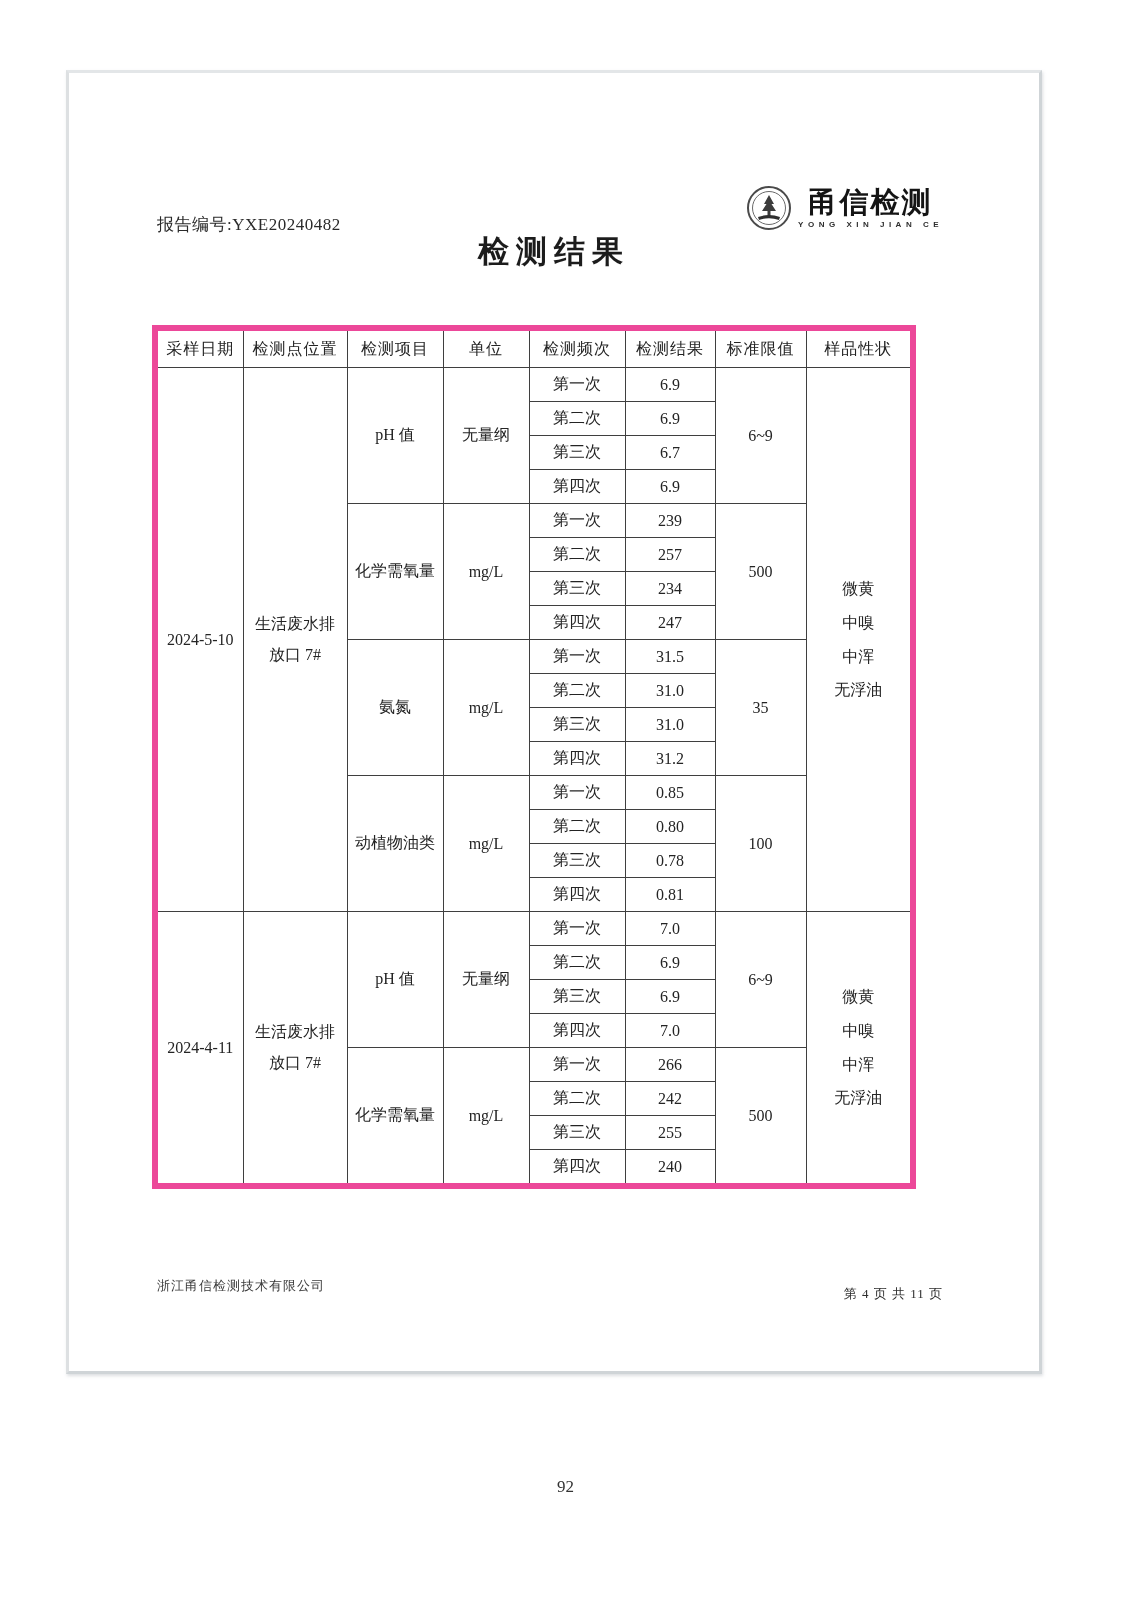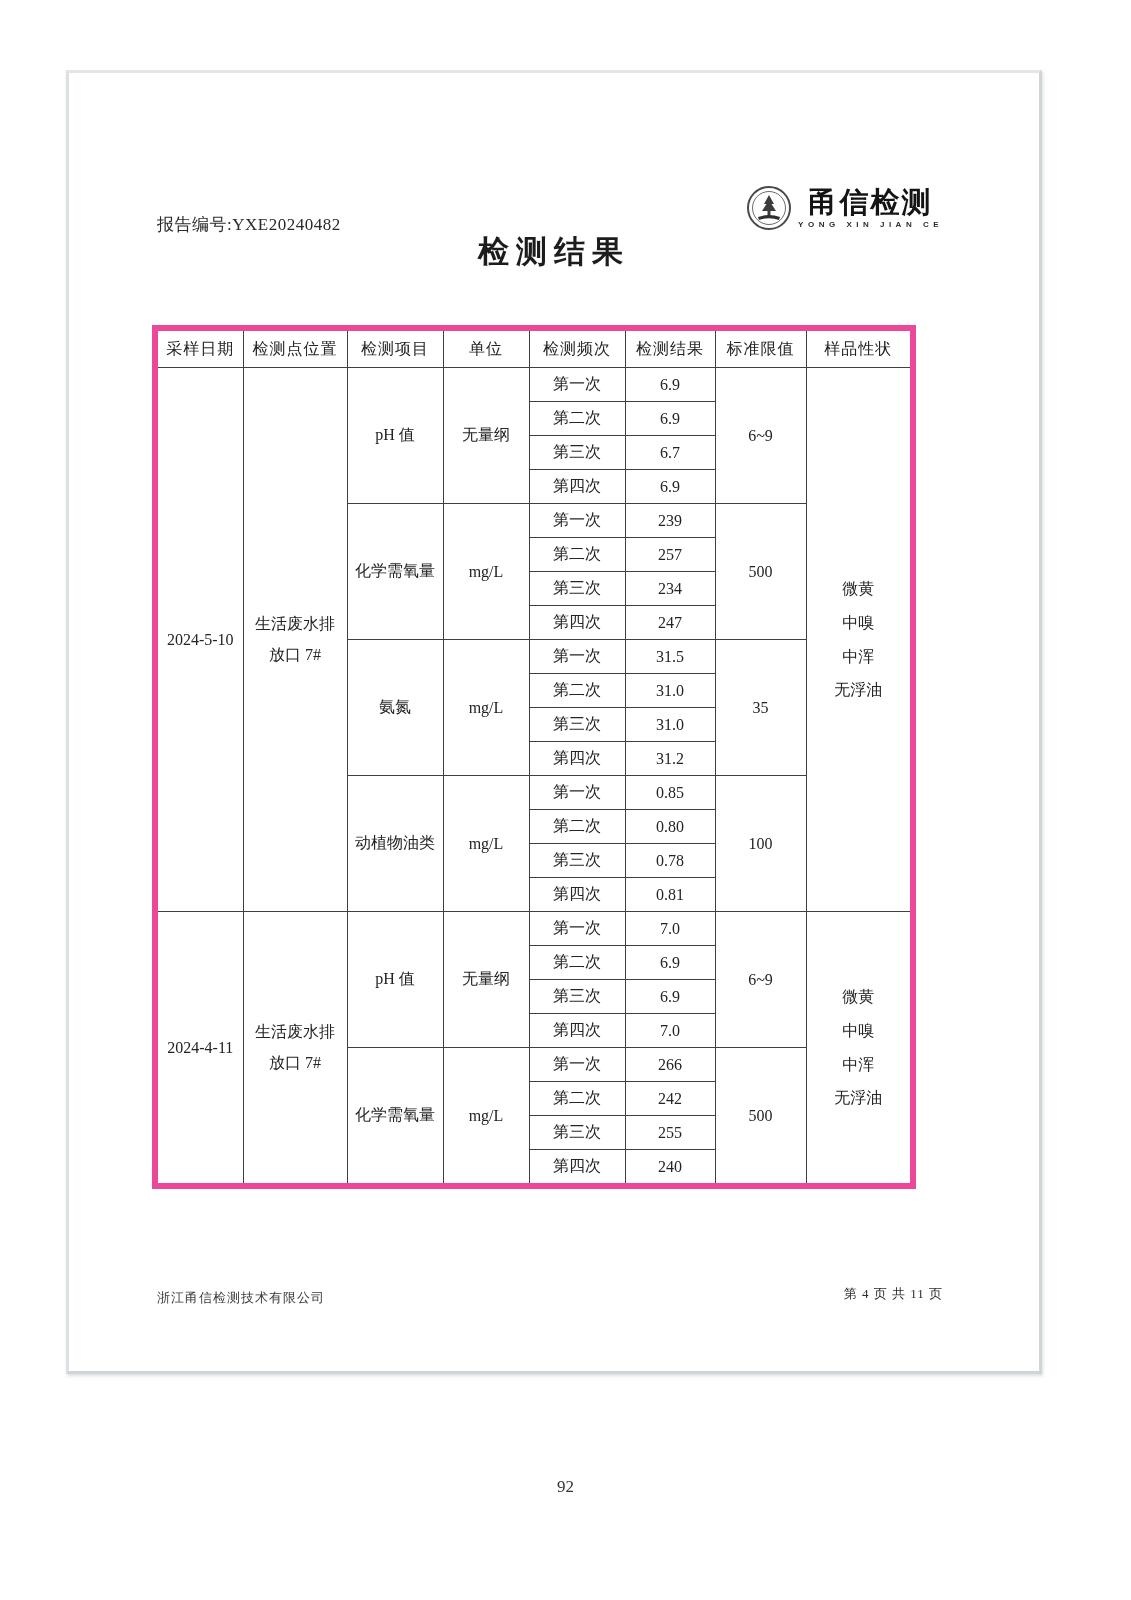--- a/index.html
+++ b/index.html
@@ -58,21 +58,21 @@
     font-size:16px;color:#242424;
     padding:0 4px;overflow:hidden;
   }
   table.results th{height:36px;font-weight:normal;letter-spacing:1px;}
   table.results td{height:33px;}
   td.loc-cell{padding:0 10px;line-height:1.9;margin-left:40px;}
   .cond-line{line-height:2.1;}
   
   .footer-company{
     position:absolute;left:88px;top:1204px;
-    font-size:13px;color:#3a3a3a;letter-spacing:1px;margin-top:12px;
+    font-size:13px;color:#3a3a3a;letter-spacing:1px;
   }
   .footer-page{
     position:absolute;right:96px;top:1212px;
     font-size:13px;color:#2e2e2e;letter-spacing:1px;
   }
   
   .page-number{
     position:absolute;left:0;top:1477px;width:100%;
     text-align:center;font-size:17px;color:#333;
   }

